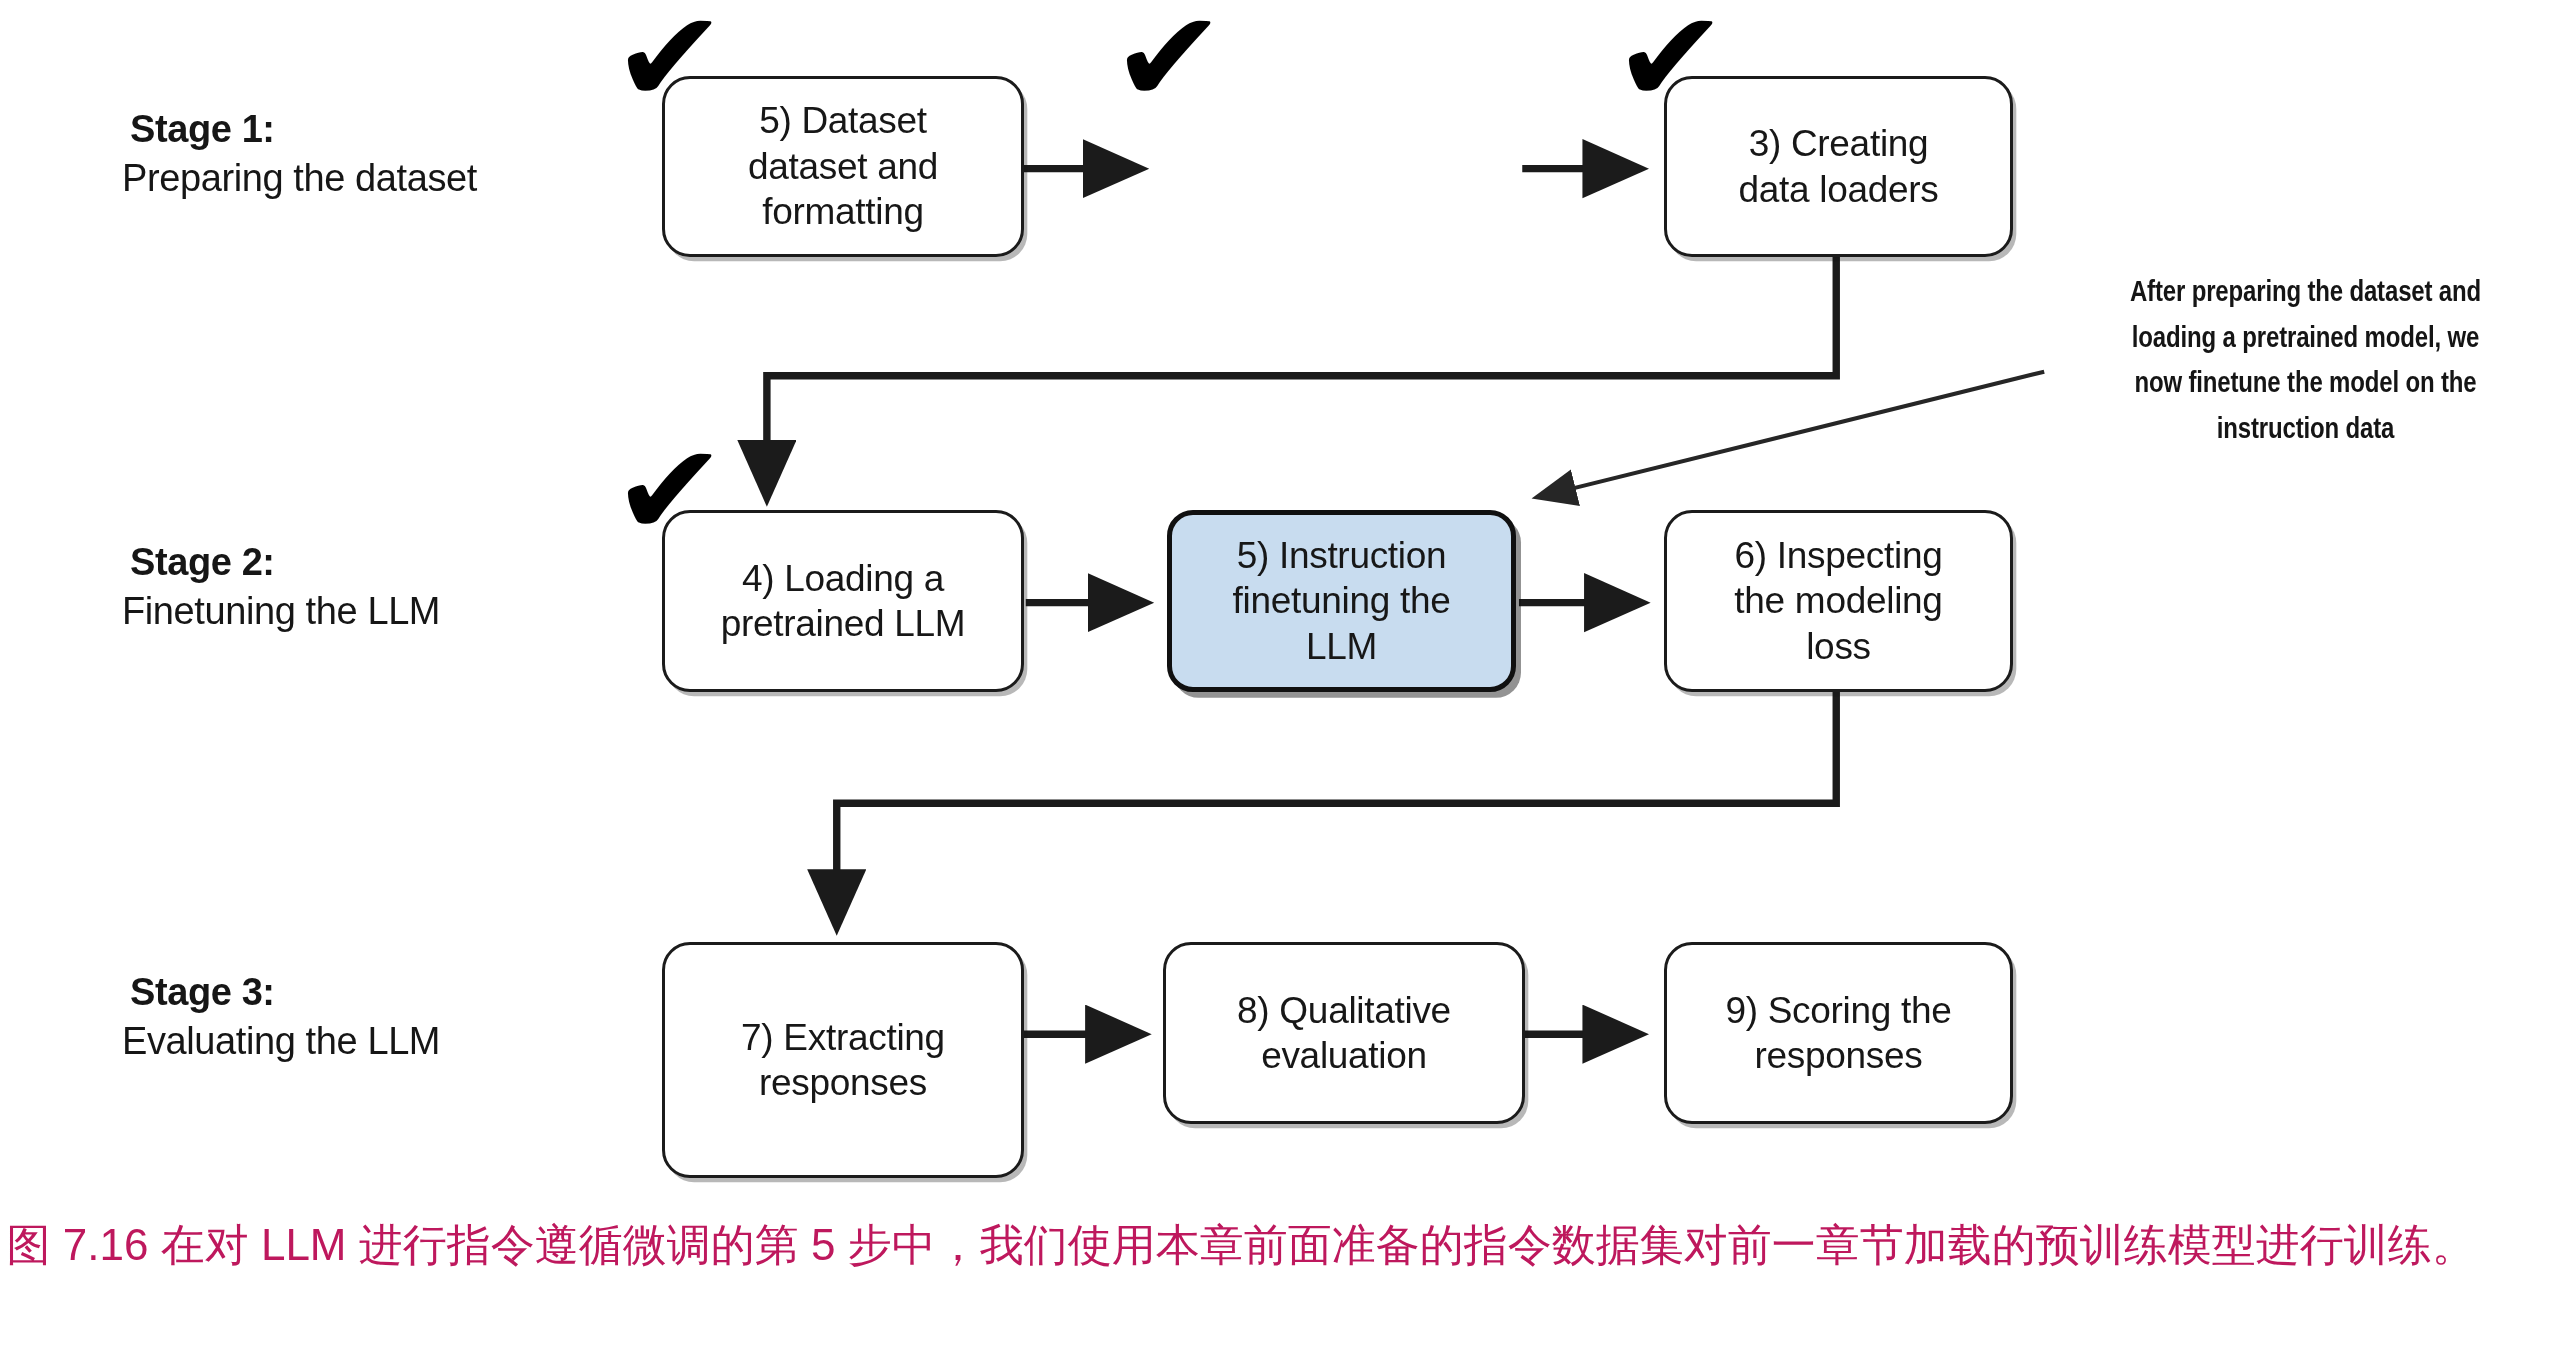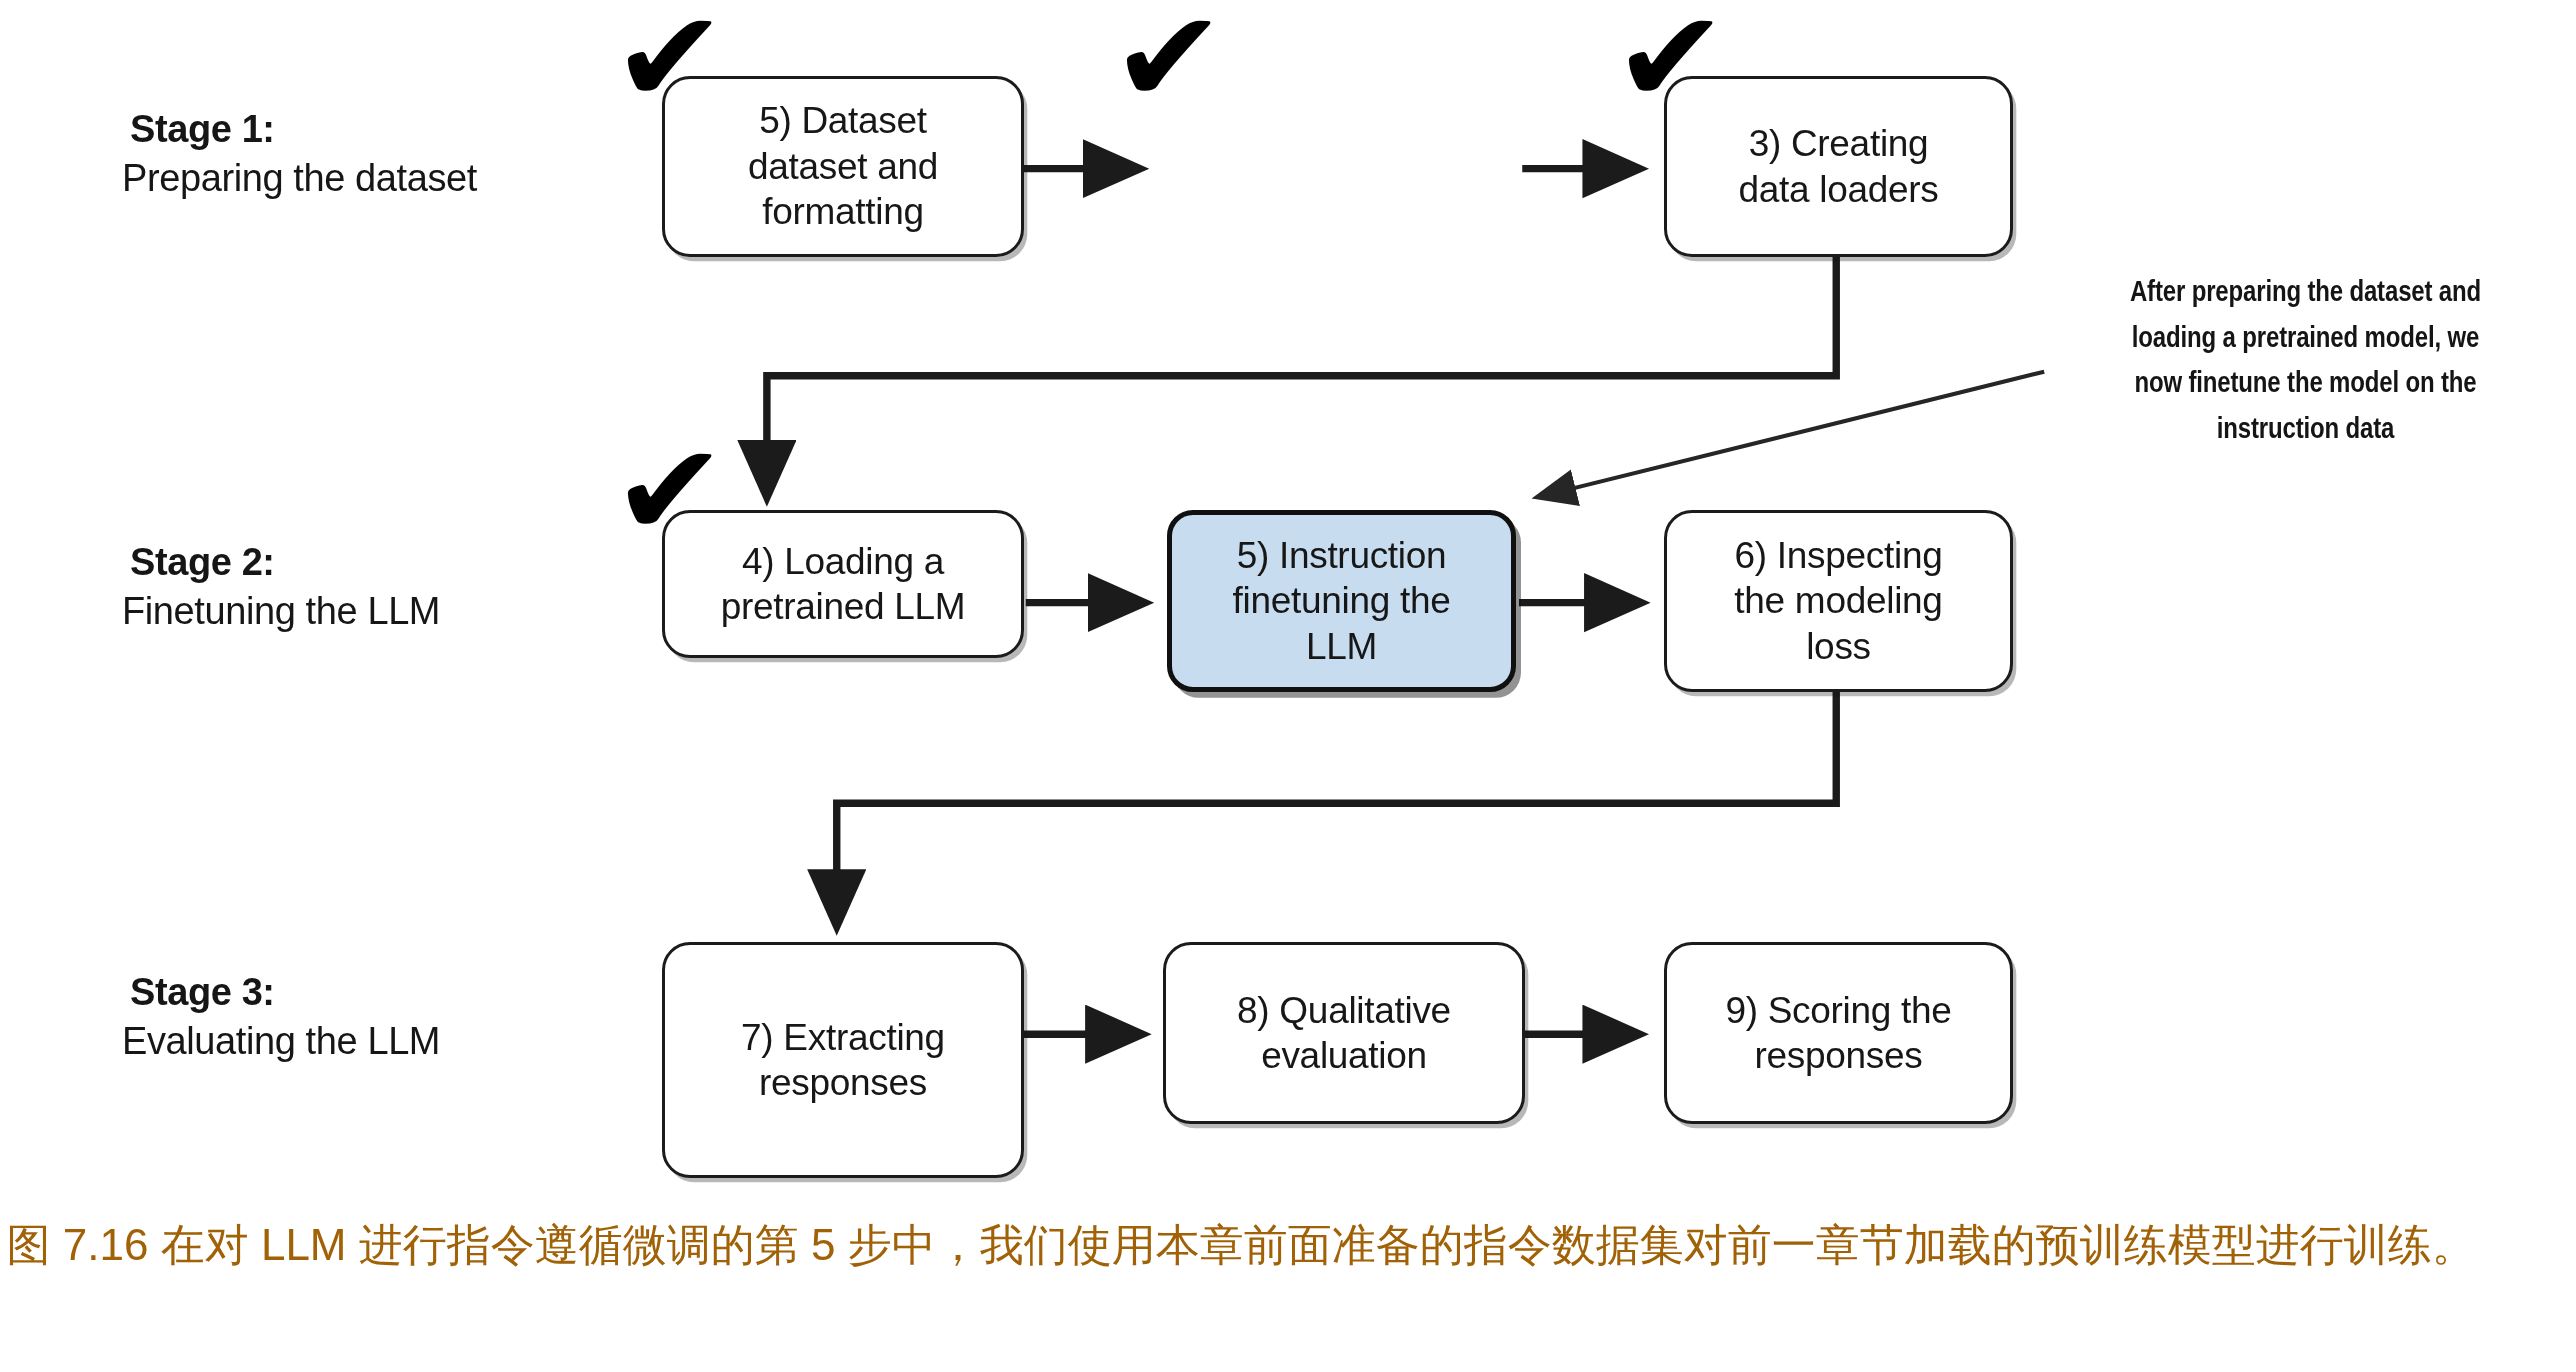--- a/index.html
+++ b/index.html
@@ -80,21 +80,21 @@
     font-family:"Liberation Sans","DejaVu Sans",sans-serif;
     transform:scaleX(0.80);
     transform-origin:center top;
   }
 
   .caption{
     position:absolute;
     left:6.6px;
     top:1215px;
     width:2564px;
-    color:#a16207;
+    color:#be185d;
     font-size:44px;
     line-height:1.38;
     letter-spacing:0px;
     font-family:"Liberation Sans","DejaVu Sans",sans-serif;
   }
 </style>
 </head>
 <body>
 
 <div id="canvas">
@@ -170,21 +170,21 @@
   <div class="checkmark" style="left:1111px;top:-6.6px;">✔</div>
 
   <div class="node" style="left:1664px;top:76px;width:349px;height:181px;">
     <div>
       <span>3) Creating</span>
       <span>data loaders</span>
     </div>
   </div>
   <div class="checkmark" style="left:1613px;top:-6.6px;">✔</div>
 
-  <div class="node" style="left:662px;top:510px;width:362px;height:148px;">
+  <div class="node" style="left:662px;top:510px;width:362px;height:182px;">
     <div>
       <span>4) Loading a</span>
       <span>pretrained LLM</span>
     </div>
   </div>
   <div class="checkmark" style="left:612px;top:426px;">✔</div>
 
   <div class="node highlight" style="left:1167px;top:510px;width:349px;height:182px;">
     <div>
       <span>5) Instruction</span>

